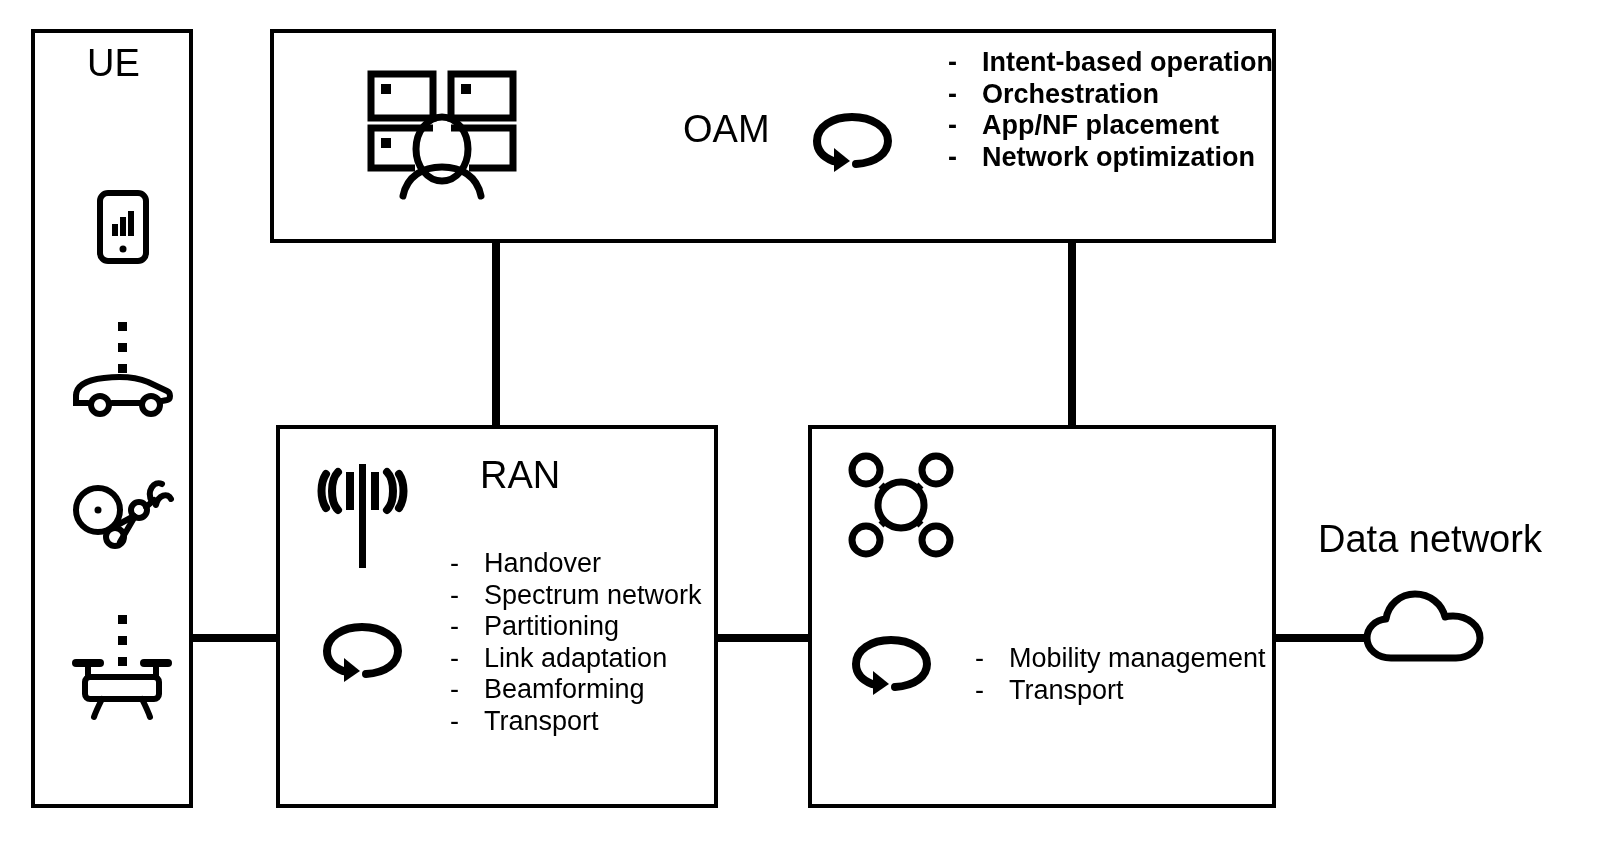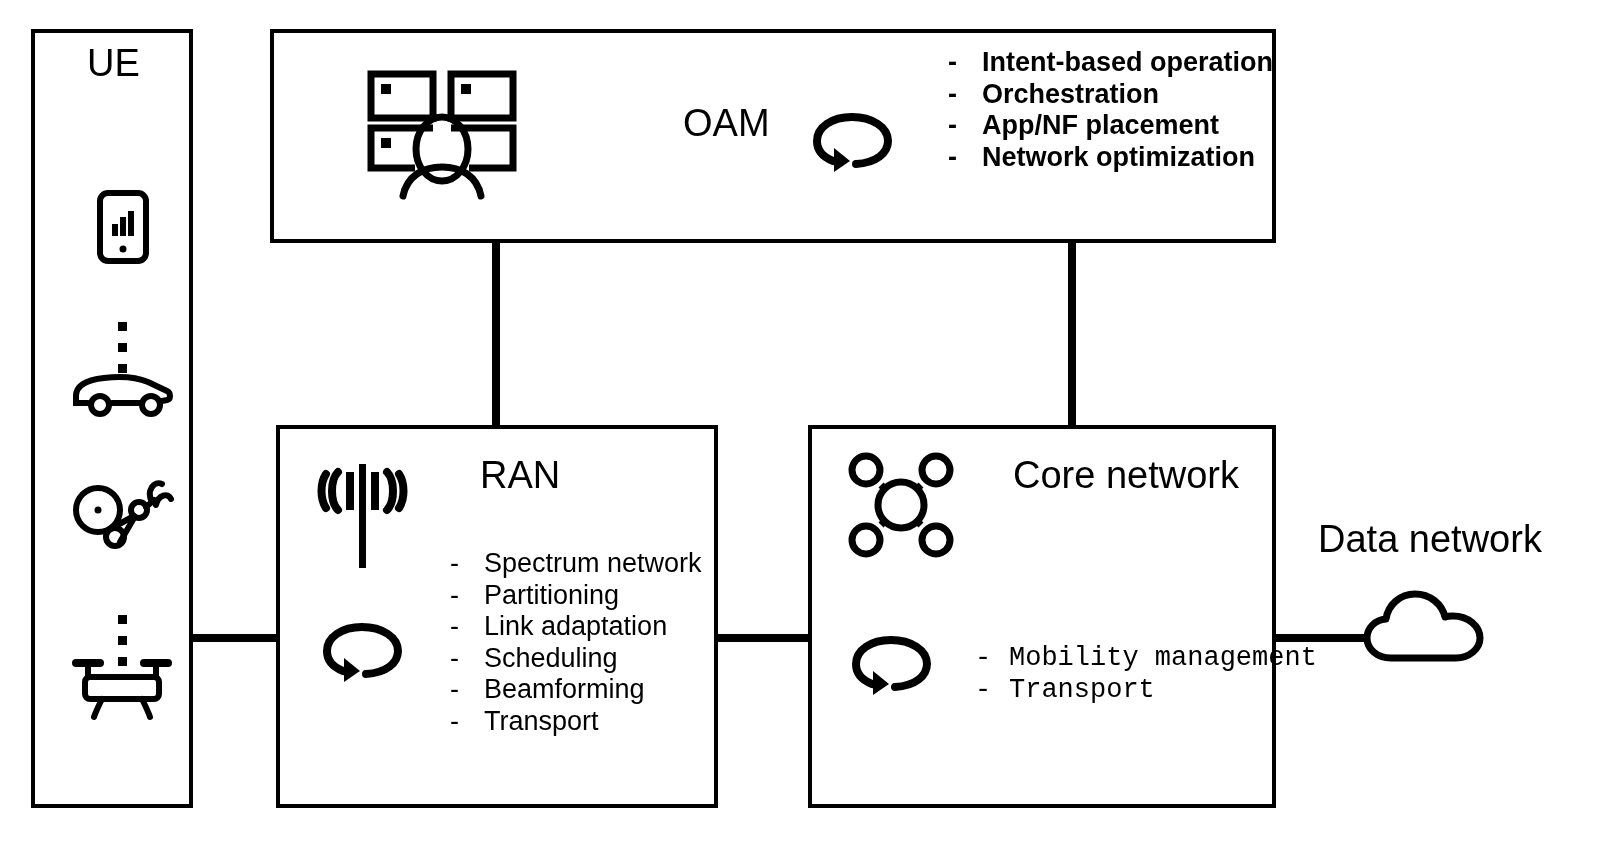--- a/index.html
+++ b/index.html
@@ -138,21 +138,21 @@
       <rect x="84" y="4" width="62" height="44" fill="none" stroke="#000" stroke-width="7"></rect>
       <rect x="94" y="14" width="10" height="10" fill="#000"></rect>
       <path d="M66 58 L4 58 L4 98 L48 98" fill="none" stroke="#000" stroke-width="7"></path>
       <rect x="14" y="68" width="10" height="10" fill="#000"></rect>
       <path d="M84 58 L146 58 L146 98 L102 98" fill="none" stroke="#000" stroke-width="7"></path>
       <ellipse cx="75" cy="79" rx="26" ry="32" fill="none" stroke="#000" stroke-width="7"></ellipse>
       <path d="M36 126 C40 106 56 97 75 97 C94 97 110 106 114 126" fill="none" stroke="#000" stroke-width="7" stroke-linecap="round"></path>
     </svg>
   </div>
 
-  <div class="title" style="left:683px; top:104px;">OAM</div>
+  <div class="title" style="left:683px; top:110px;">OAM</div>
 
   <div class="icon" style="left:812px; top:112px;">
     <svg width="82" height="62" viewBox="0 0 82 62">
       <path d="M44 52 C64 51 76 41 76 29 C76 15 60 5 40 5 C20 5 5 15 5 29 C5 38 11 45 21 49" fill="none" stroke="#000" stroke-width="8" stroke-linecap="round"></path>
       <path d="M22 36 L38 49 L22 60 Z" fill="#000"></path>
     </svg>
   </div>
 
   <div class="bullets" style="left:948px; top:47px;font-weight:bold;">
     <span class="row"><span class="dash">-</span><span>Intent-based operation</span></span>
@@ -188,52 +188,51 @@
   <div class="title" style="left:480px; top:456px;text-align:right;">RAN</div>
 
   <div class="icon" style="left:322px; top:622px;">
     <svg width="82" height="62" viewBox="0 0 82 62">
       <path d="M44 52 C64 51 76 41 76 29 C76 15 60 5 40 5 C20 5 5 15 5 29 C5 38 11 45 21 49" fill="none" stroke="#000" stroke-width="8" stroke-linecap="round"></path>
       <path d="M22 36 L38 49 L22 60 Z" fill="#000"></path>
     </svg>
   </div>
 
   <div class="bullets" style="left:450px; top:548px;">
+    <span class="row"><span class="dash">-</span><span>Handover</span></span>
     <span class="row"><span class="dash">-</span><span>Spectrum network</span></span>
     <span class="row"><span class="dash">-</span><span>Partitioning</span></span>
     <span class="row"><span class="dash">-</span><span>Link adaptation</span></span>
-    <span class="row"><span class="dash">-</span><span>Scheduling</span></span>
     <span class="row"><span class="dash">-</span><span>Beamforming</span></span>
     <span class="row"><span class="dash">-</span><span>Transport</span></span>
   </div>
 
   <div class="box" style="left:808px; top:425px; width:468px; height:383px;"></div>
 
   <div class="icon" style="left:848px; top:452px;">
     <svg width="106" height="106" viewBox="0 0 106 106">
       <line x1="33" y1="33" x2="73" y2="73" stroke="#000" stroke-width="7"></line>
       <line x1="73" y1="33" x2="33" y2="73" stroke="#000" stroke-width="7"></line>
       <circle cx="53" cy="53" r="23" fill="#fff" stroke="#000" stroke-width="7"></circle>
       <circle cx="18" cy="18" r="14" fill="#fff" stroke="#000" stroke-width="7"></circle>
       <circle cx="88" cy="18" r="14" fill="#fff" stroke="#000" stroke-width="7"></circle>
       <circle cx="18" cy="88" r="14" fill="#fff" stroke="#000" stroke-width="7"></circle>
       <circle cx="88" cy="88" r="14" fill="#fff" stroke="#000" stroke-width="7"></circle>
     </svg>
   </div>
 
-  <div class="title" style="left:1013px; top:456px;">Core network</div>
 
   <div class="icon" style="left:851px; top:635px;">
     <svg width="82" height="62" viewBox="0 0 82 62">
       <path d="M44 52 C64 51 76 41 76 29 C76 15 60 5 40 5 C20 5 5 15 5 29 C5 38 11 45 21 49" fill="none" stroke="#000" stroke-width="8" stroke-linecap="round"></path>
       <path d="M22 36 L38 49 L22 60 Z" fill="#000"></path>
     </svg>
   </div>
 
-  <div class="bullets" style="left:975px; top:643px;font-family:Liberation Mono, monospace;">
+  <div class="bullets" style="left:975px; top:643px;">
     <span class="row"><span class="dash">-</span><span>Mobility management</span></span>
     <span class="row"><span class="dash">-</span><span>Transport</span></span>
   </div>
 
   <div class="title" style="left:1318px; top:520px;">Data network</div>
 
   <div class="icon" style="left:1363px; top:588px;">
     <svg width="124" height="74" viewBox="0 0 124 74">
       <path d="M28 70 C14 70 4 61 4 50 C4 40 12 32 23 31 C25 17 37 6 52 6 C67 6 79 16 82 29
                C84 28 87 28 90 28 C105 28 117 38 117 50 C117 61 106 70 93 70 Z" fill="#fff" stroke="#000" stroke-width="7" stroke-linejoin="round"></path>

